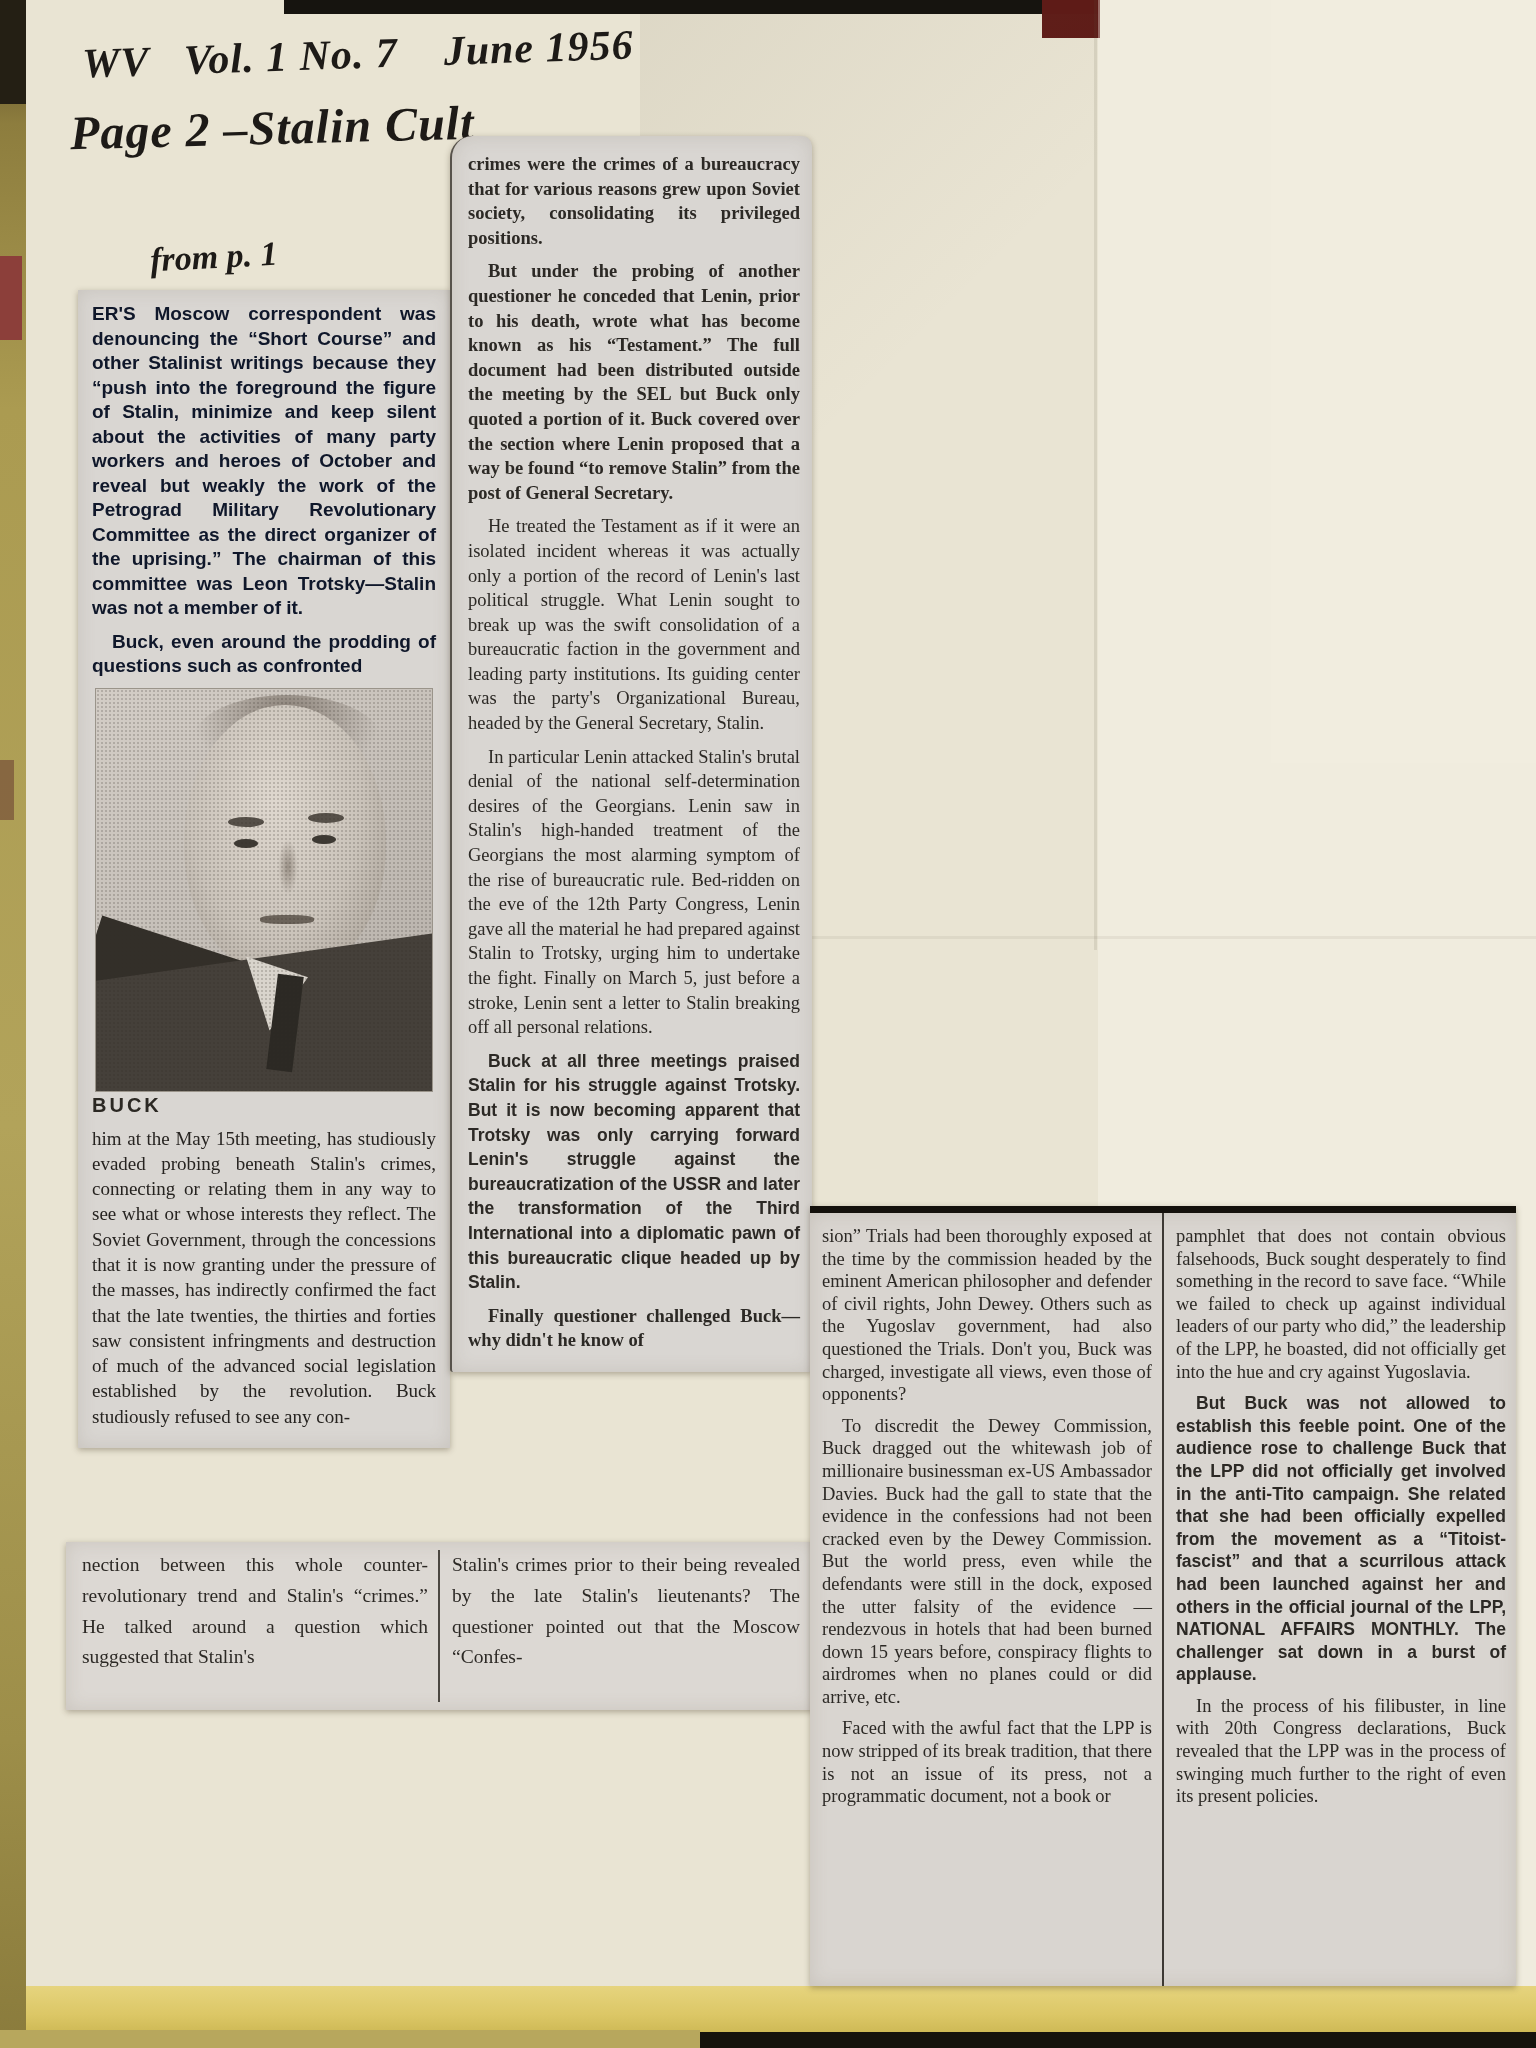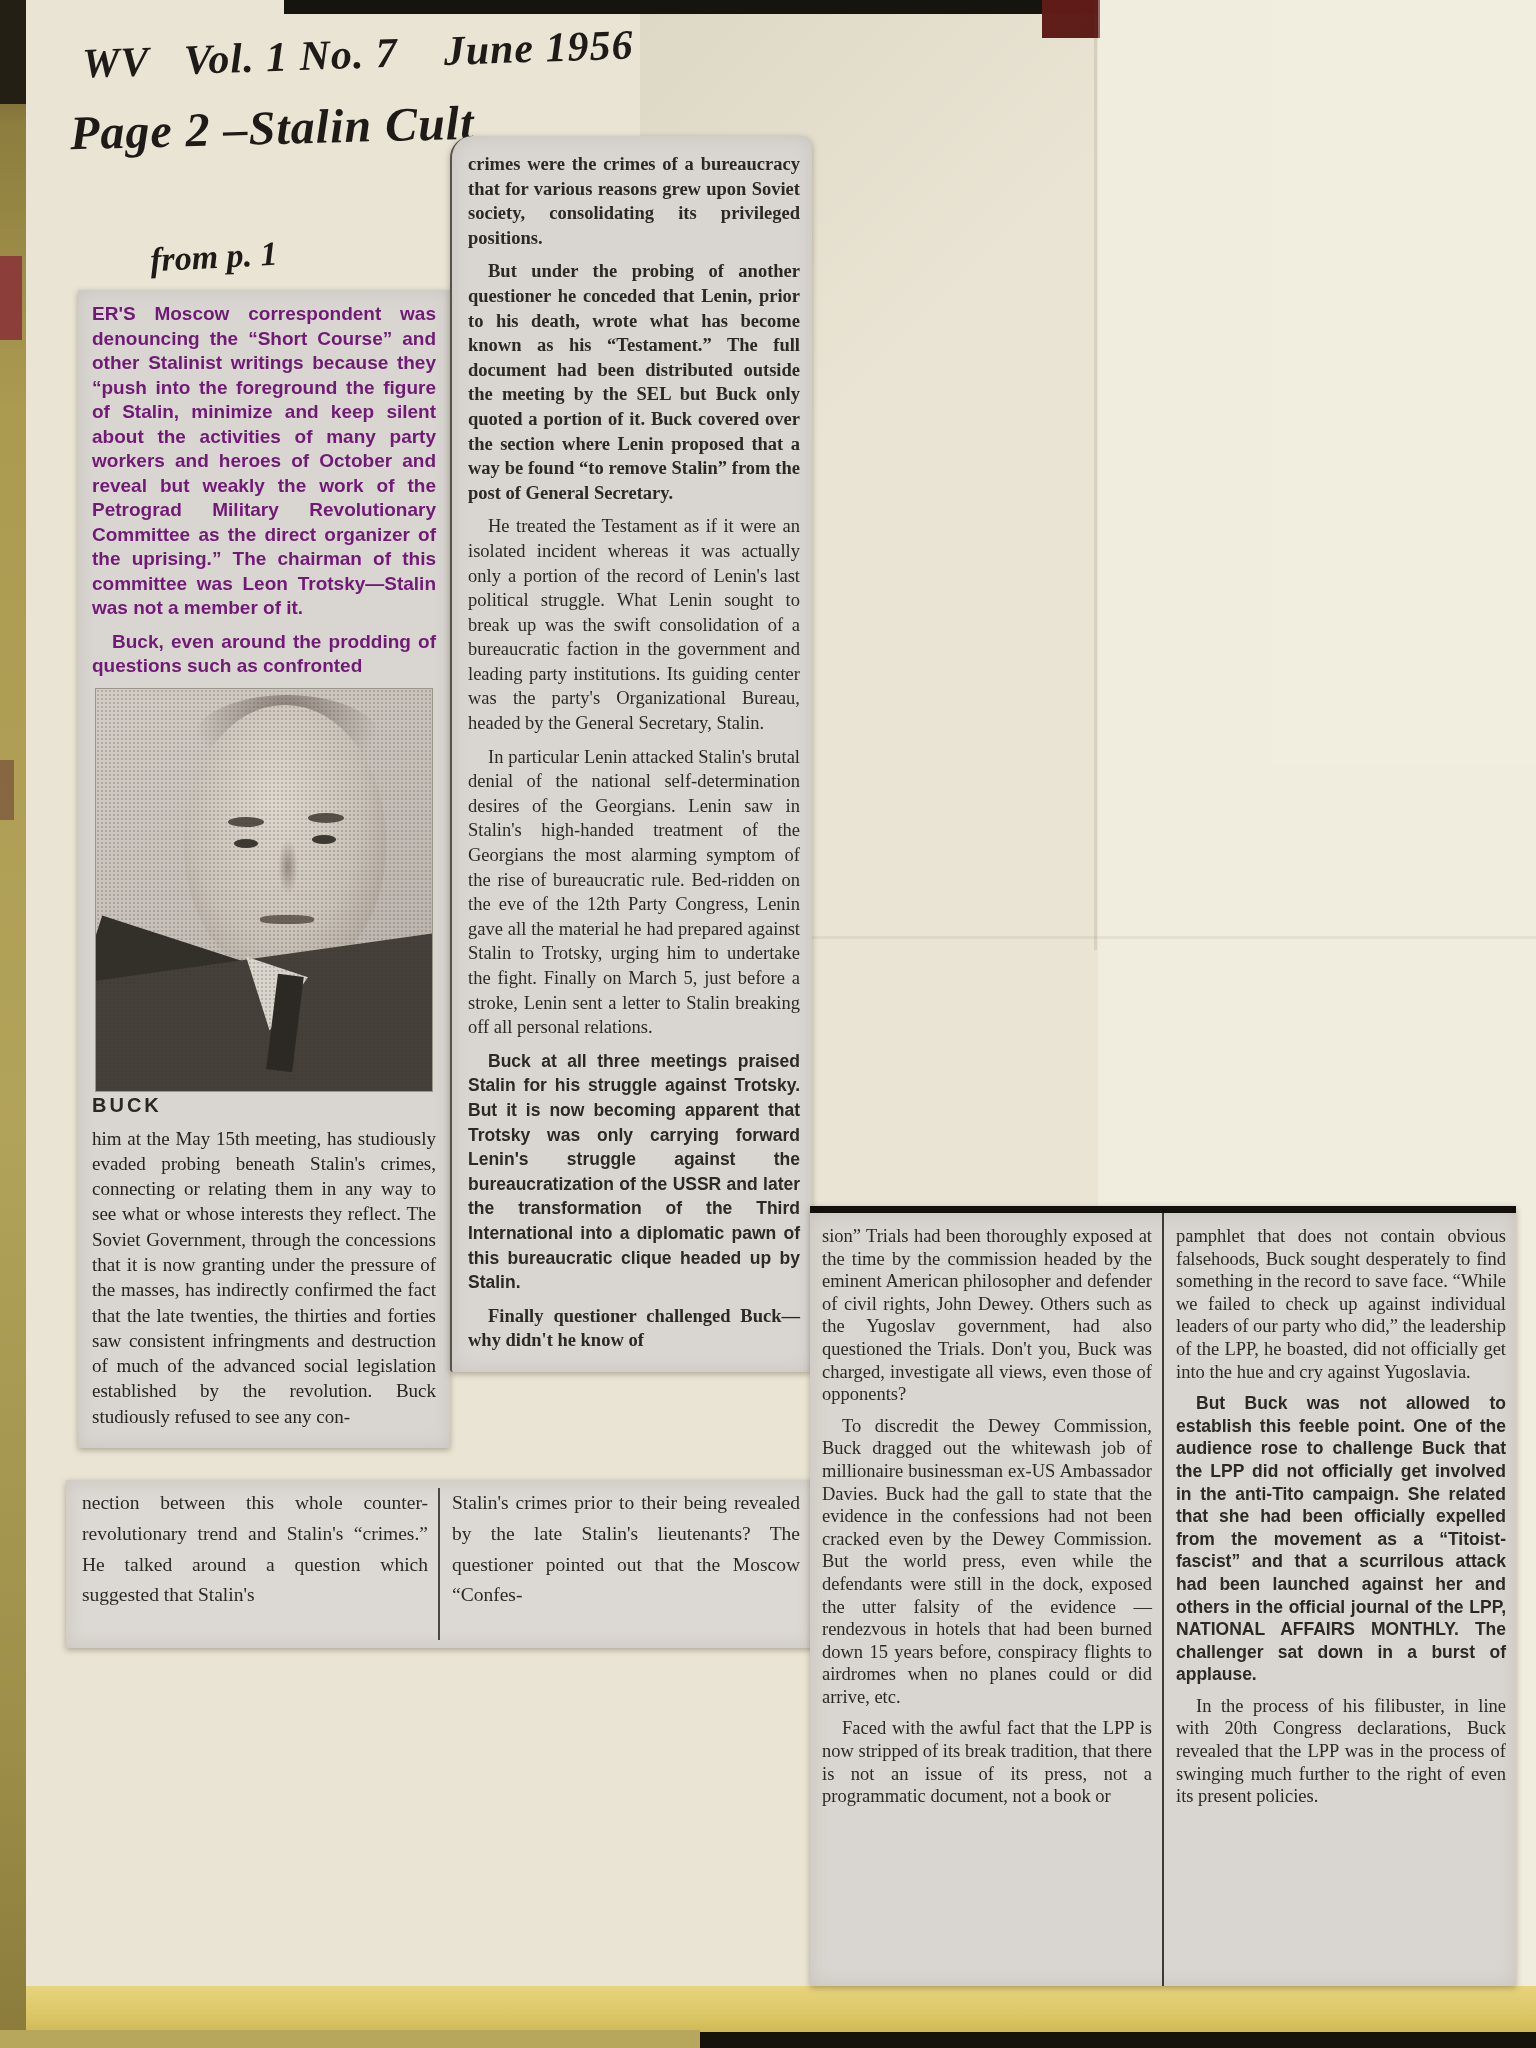--- a/index.html
+++ b/index.html
@@ -36,21 +36,21 @@
   
   .clip{position:absolute;background:#d9d6d2;color:#2c2925;
     box-shadow:0 2px 6px rgba(60,50,30,.35), inset 0 0 18px rgba(120,110,95,.18);}
   .clip p{margin:0 0 9px;text-align:justify;}
   .ind{text-indent:20px;}
   .serif{font-family:"Liberation Serif",serif;}
   .sans{font-family:"Liberation Sans",sans-serif;font-weight:bold;}
   .b{font-weight:bold;}
 
   .col1{left:78px;top:290px;width:372px;padding:12px 14px 10px;box-sizing:border-box;}
-  .col1 .lead{font-size:19px;line-height:24.5px;color:#701a75;}
+  .col1 .lead{font-size:19px;line-height:24.5px;color:#0f172a;}
   .col1 .tail{font-size:19px;line-height:25.3px;color:#262320;}
 
   .photo{position:relative;width:336px;height:402px;margin:4px auto 2px;overflow:hidden;
     background:linear-gradient(145deg,#d3cdc6 0%,#c6c0b9 45%,#b3ada6 100%);
     border:1px solid #9a948a;}
   .ph-head{position:absolute;left:88px;top:16px;width:202px;height:272px;border-radius:50% 50% 48% 48%;
     background:radial-gradient(ellipse at 45% 35%,#ded7ce 0%,#cac3ba 55%,#a29a90 100%);}
   .ph-hair{position:absolute;left:96px;top:6px;width:190px;height:92px;border-radius:50%;
     background:radial-gradient(ellipse at 50% 20%,#8b8279 0%,rgba(139,130,121,0) 70%);}
   .ph-brow-l{position:absolute;left:132px;top:128px;width:36px;height:10px;border-radius:50%;background:#565049;}
@@ -68,21 +68,21 @@
   .ph-dots{position:absolute;inset:0;
     background-image:radial-gradient(circle,rgba(50,44,38,.20) 1px,transparent 1.2px);
     background-size:4px 4px;}
   .caption{text-align:center;font-size:20px;letter-spacing:3px;margin:4px 0 10px;color:#2b2823;}
 
   .col2{left:450px;top:136px;width:362px;padding:16px 12px 10px 16px;box-sizing:border-box;
     border-radius:22px 10px 3px 3px;border-left:2px solid #57524b;}
   .col2 p{font-size:18.5px;line-height:24.6px;}
   .col2 .sansp{font-size:17.5px;line-height:24.6px;}
 
-  .scrapb{left:66px;top:1480px;width:748px;height:168px;display:flex;box-sizing:border-box;
+  .scrapb{left:66px;top:1542px;width:748px;height:168px;display:flex;box-sizing:border-box;
     padding:8px 0;background:#dcd8d3;}
   .scrapb .half{font-size:19.5px;line-height:30.8px;text-align:justify;box-sizing:border-box;}
   .scrapb .lhalf{width:372px;padding:0 10px 0 16px;}
   .scrapb .rhalf{width:376px;padding:0 14px 0 12px;border-left:2px solid #4b4741;}
 
   .scrap34{left:810px;top:1206px;width:706px;height:780px;display:flex;box-sizing:border-box;
     border-top:7px solid #14110c;background:#d9d5d0;}
   .scrap34 .colx{box-sizing:border-box;padding:12px 10px 0 12px;}
   .scrap34 .c3{width:352px;}
   .scrap34 .c4{width:354px;border-left:2px solid #3d3934;}

